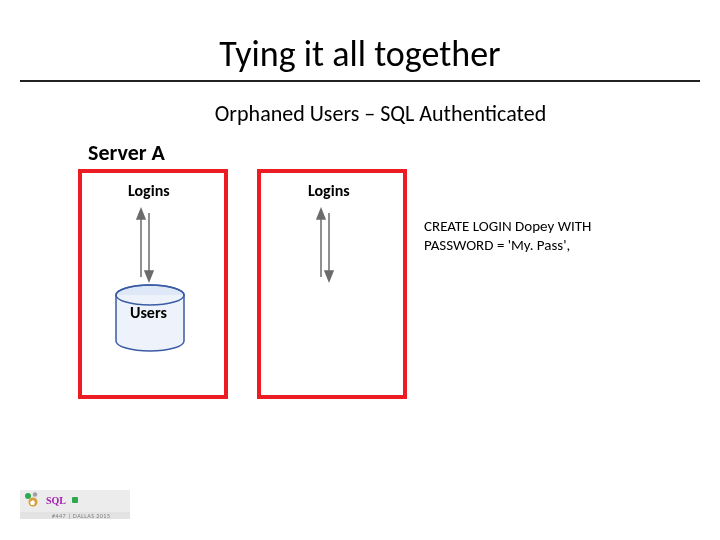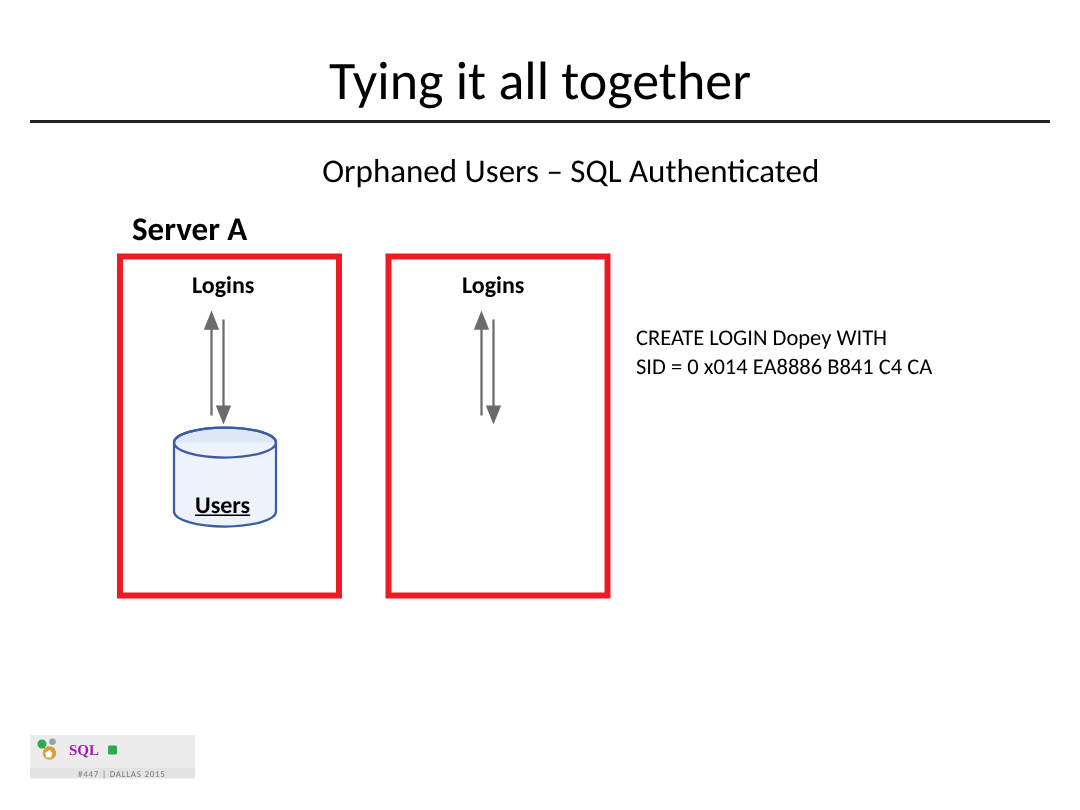--- a/index.html
+++ b/index.html
@@ -132,39 +132,39 @@
     </svg>
   </div>
 
   <div class="cylinder" style="left:113px; top:146px;">
     <svg viewBox="0 0 74 72">
       <ellipse cx="37" cy="12" rx="34" ry="10" fill="#dfe8f7" stroke="#3b5ba5" stroke-width="1.5"></ellipse>
       <path d="M3 12 v46 a34 10 0 0 0 68 0 V12" fill="#eef3fb" stroke="#3b5ba5" stroke-width="1.5"></path>
       <ellipse cx="37" cy="12" rx="34" ry="10" fill="none" stroke="#3b5ba5" stroke-width="1.5"></ellipse>
     </svg>
   </div>
-  <div class="users-label" style="left:130px; top:191px;text-decoration:underline;">Users</div>
+  <div class="users-label" style="left:130px; top:166px;">Users</div>
 
   <div class="server-box" style="left:257px; top:32px;"></div>
   <div class="logins-label" style="left:308px; top:44px;">Logins</div>
 
   <div class="arrow-pair" style="left:315px; top:70px;">
     <svg viewBox="0 0 20 76">
       <g stroke="#6b6b6b" stroke-width="1.5" fill="#6b6b6b">
         <line x1="6" y1="10" x2="6" y2="70"></line>
         <polygon points="6,2 2,12 10,12"></polygon>
         <line x1="14" y1="6" x2="14" y2="66"></line>
         <polygon points="14,74 10,64 18,64"></polygon>
       </g>
     </svg>
   </div>
 
   <div class="code" style="left:424px; top:38px;margin-top:42px;">
     <div>CREATE LOGIN Dopey WITH</div>
-    <div>SID = 0 x014 EA8886 B841 C4 CA</div>
+    <div>PASSWORD = 'My. Pass',</div>
   </div>
 
 </div>
 
 <div class="footer">
   <div class="bar"></div>
   <div class="logo-row">
     <span class="pslogo">
       <svg viewBox="0 0 18 18">
         <circle cx="4" cy="5" r="3" fill="#2fa84f"></circle>

